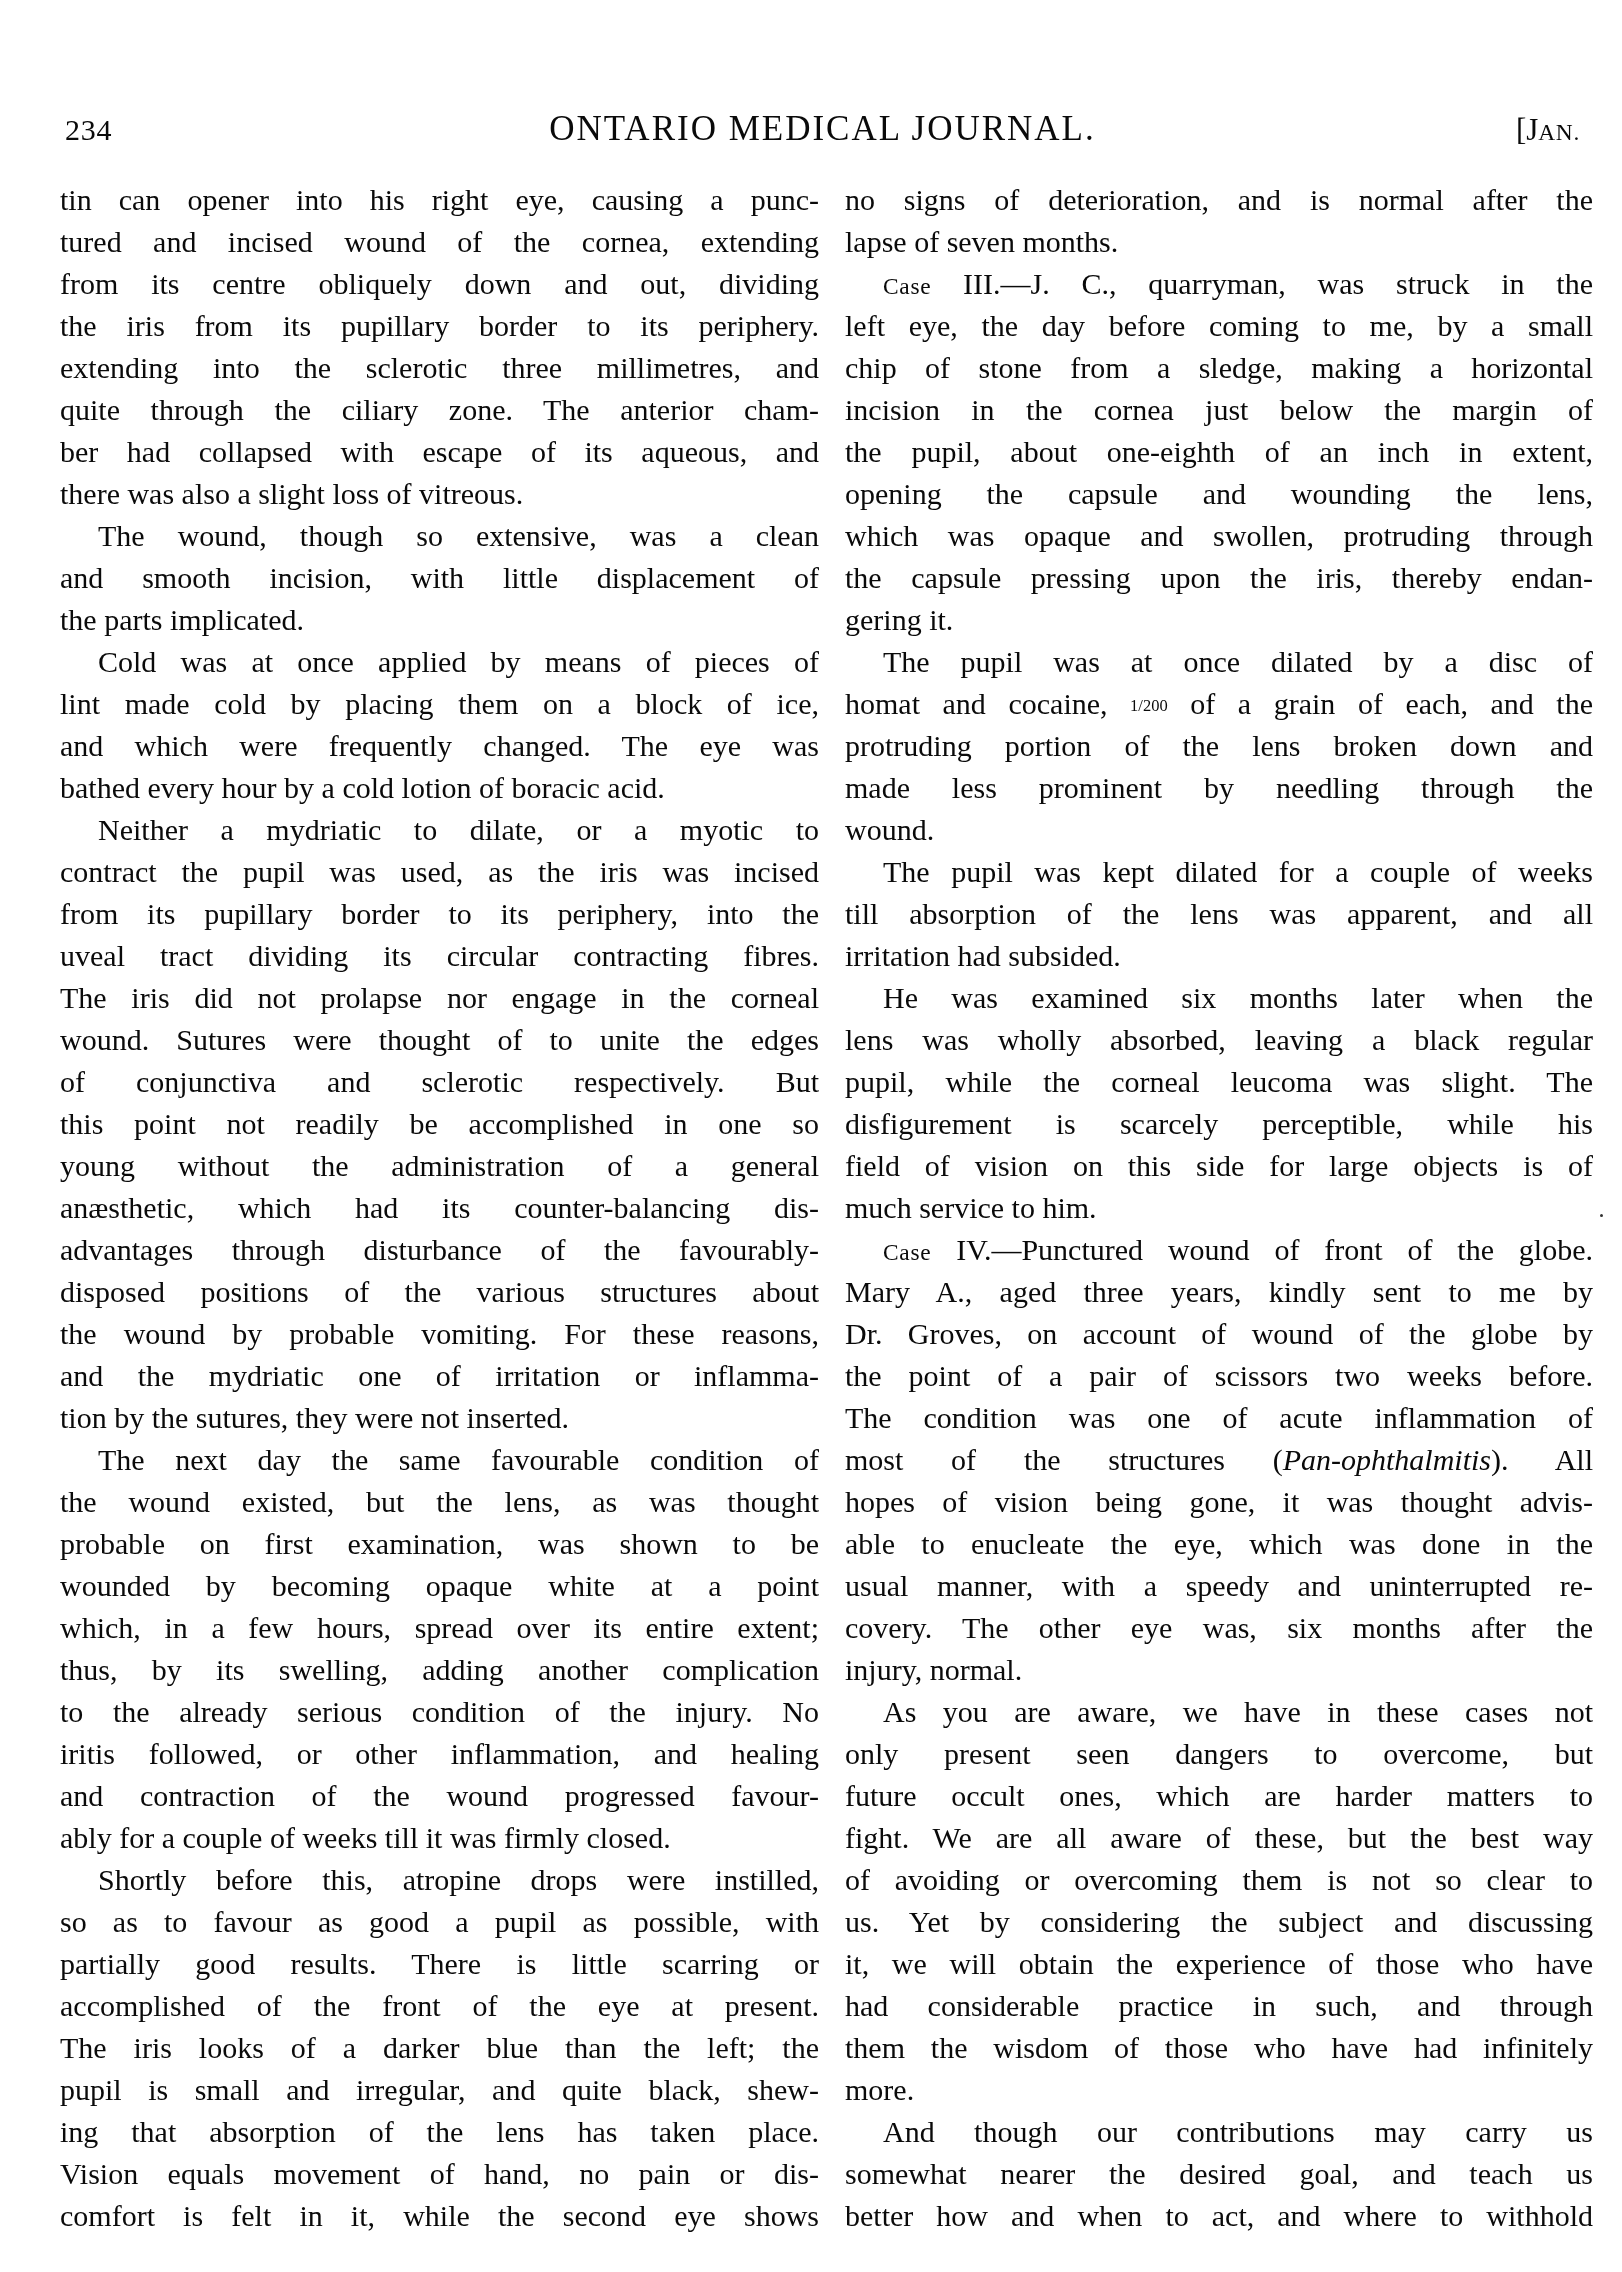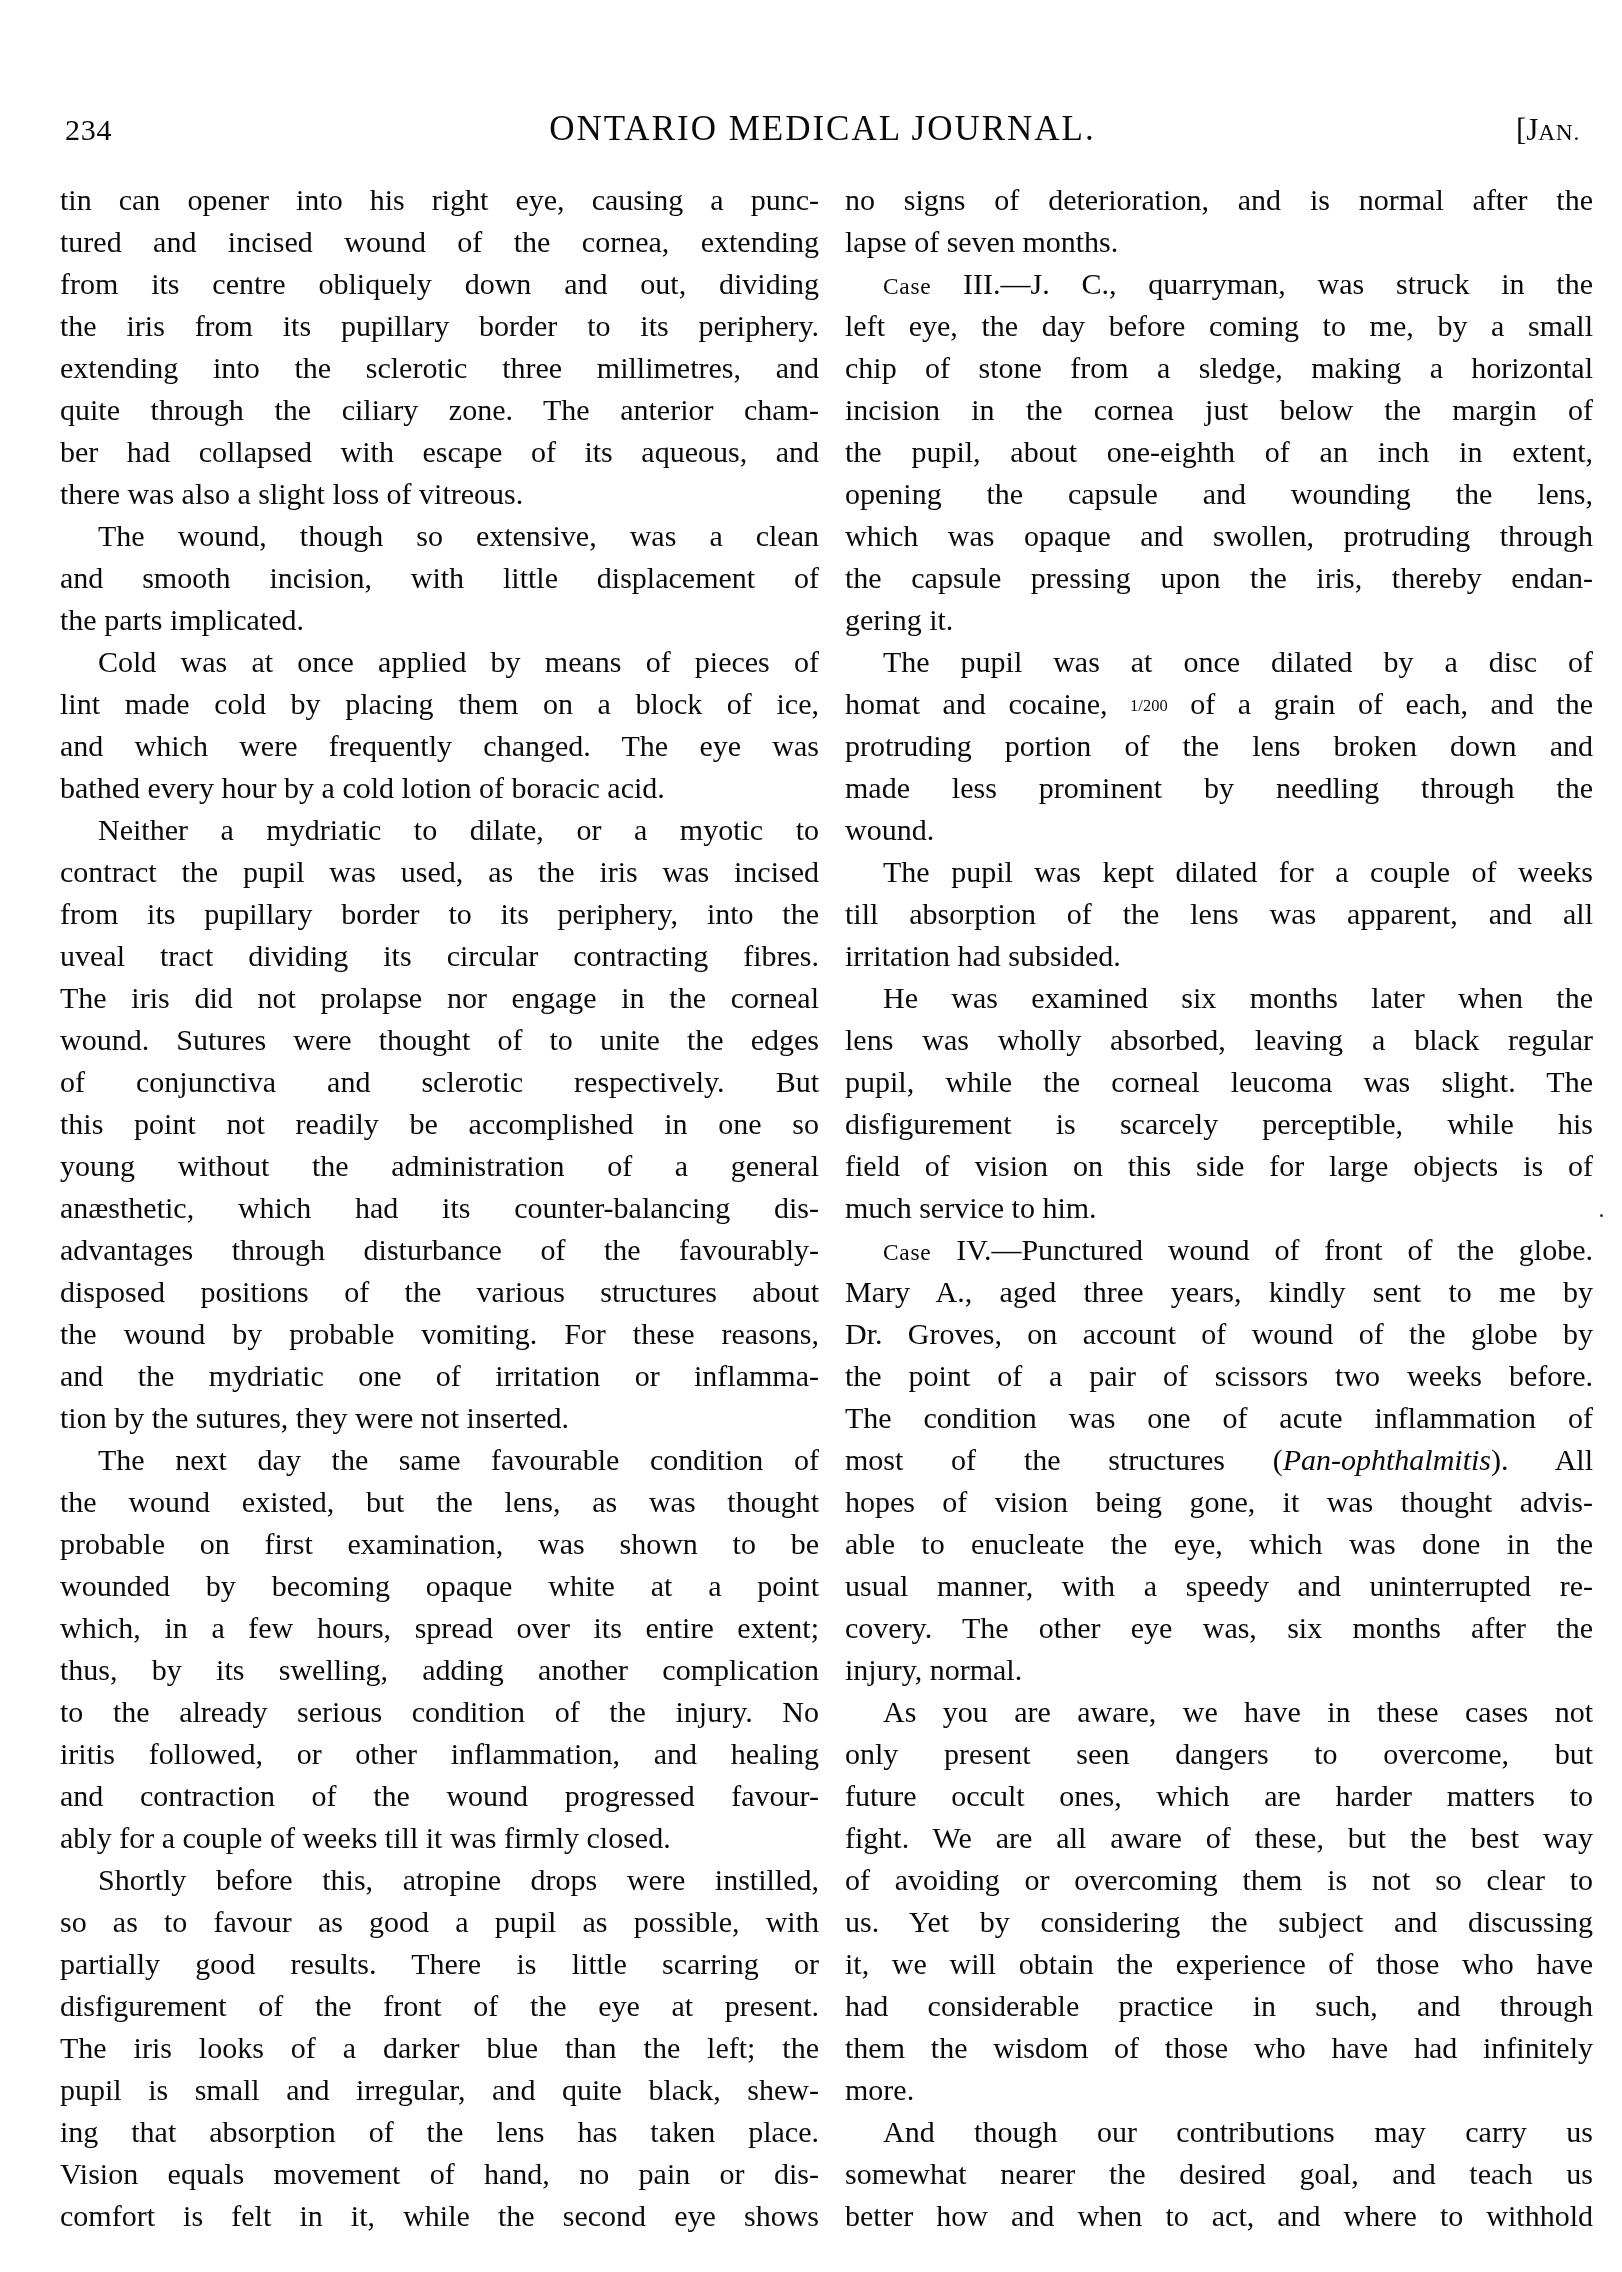--- a/index.html
+++ b/index.html
@@ -80,21 +80,21 @@
     <span class="line"><span>wounded by becoming opaque white at a point</span></span>
     <span class="line"><span>which, in a few hours, spread over its entire extent;</span></span>
     <span class="line"><span>thus, by its swelling, adding another complication</span></span>
     <span class="line"><span>to the already serious condition of the injury. No</span></span>
     <span class="line"><span>iritis followed, or other inflammation, and healing</span></span>
     <span class="line"><span>and contraction of the wound progressed favour-</span></span>
     <span class="line last"><span>ably for a couple of weeks till it was firmly closed.</span></span>
     <span class="line indent"><span>Shortly before this, atropine drops were instilled,</span></span>
     <span class="line"><span>so as to favour as good a pupil as possible, with</span></span>
     <span class="line"><span>partially good results. There is little scarring or</span></span>
-    <span class="line"><span>disfigurement of the front of the eye at present.</span></span>
+    <span class="line"><span>accomplished of the front of the eye at present.</span></span>
     <span class="line"><span>The iris looks of a darker blue than the left; the</span></span>
     <span class="line"><span>pupil is small and irregular, and quite black, shew-</span></span>
     <span class="line"><span>ing that absorption of the lens has taken place.</span></span>
     <span class="line"><span>Vision equals movement of hand, no pain or dis-</span></span>
     <span class="line"><span>comfort is felt in it, while the second eye shows</span></span>
   </div>
 <div class="col right" id="col-right">
     <span class="line"><span>no signs of deterioration, and is normal after the</span></span>
     <span class="line last"><span>lapse of seven months.</span></span>
     <span class="line indent"><span class="sc">Case</span><span> III.—J. C., quarryman, was struck in the</span></span>

